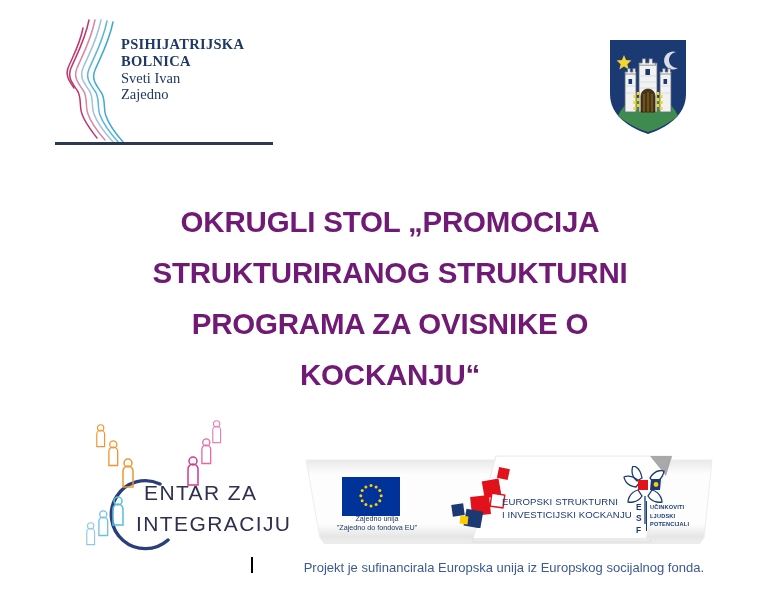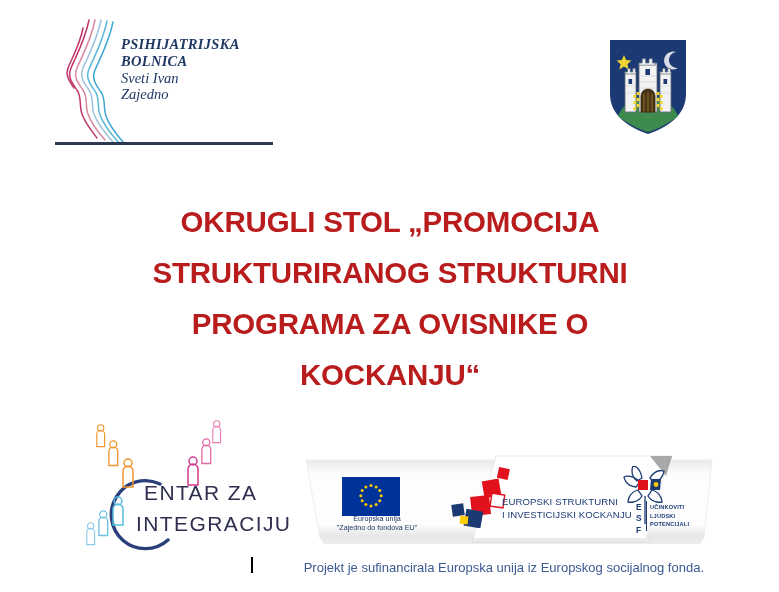--- a/index.html
+++ b/index.html
@@ -35,21 +35,20 @@
     width: 80px;
     height: 128px;
   }
   #hospital-logo-text {
     position: absolute;
     left: 66px;
     top: 18px;
     font-family: "Liberation Serif", serif;
     color: #1f3864;
     line-height: 1.16;
-    font-style: italic;
   }
   .hl-line1, .hl-line2 {
     font-weight: bold;
     font-size: 14.5px;
     letter-spacing: 0.3px;
   }
   .hl-line3, .hl-line4 {
     font-weight: normal;
     font-size: 14.5px;
   }
@@ -75,21 +74,21 @@
   #title-block {
     position: absolute;
     left: 90px;
     top: 196px;
     width: 600px;
     text-align: center;
     font-family: "Liberation Sans", sans-serif;
     font-weight: bold;
     font-size: 29.5px;
     line-height: 51px;
-    color: #b91c1c;
+    color: #701a75;
     letter-spacing: -0.2px;
   }
   #title-block .tl {
     display: block;
     white-space: nowrap;
   }
 
   
   #cz-logo {
     position: absolute;
@@ -394,21 +393,21 @@
 
     <div style="position:absolute;left:336px;top:50px;font-size:8.4px;font-weight:bold;color:#1b3a73;line-height:1.35;">
       <div>E</div>
       <div>S</div>
       <div>F</div>
     </div>
     <div style="position:absolute;left:346px;top:49px;width:1px;height:30px;background:#1b3a73;"></div>
   </div>
 
   <div class="eu-flag-cap">
-    <div>Europska unija</div>
+    <div>Zajedno unija</div>
     <div>"Zajedno do fondova EU"</div>
   </div>
 
   <div class="esi-text">
     <div>
       <span class="b">EUROPSKI </span><span>STRUKTURNI</span>
     </div>
     <div>
       <span>I INVESTICIJSKI </span><span class="b">KOCKANJU</span>
     </div>

